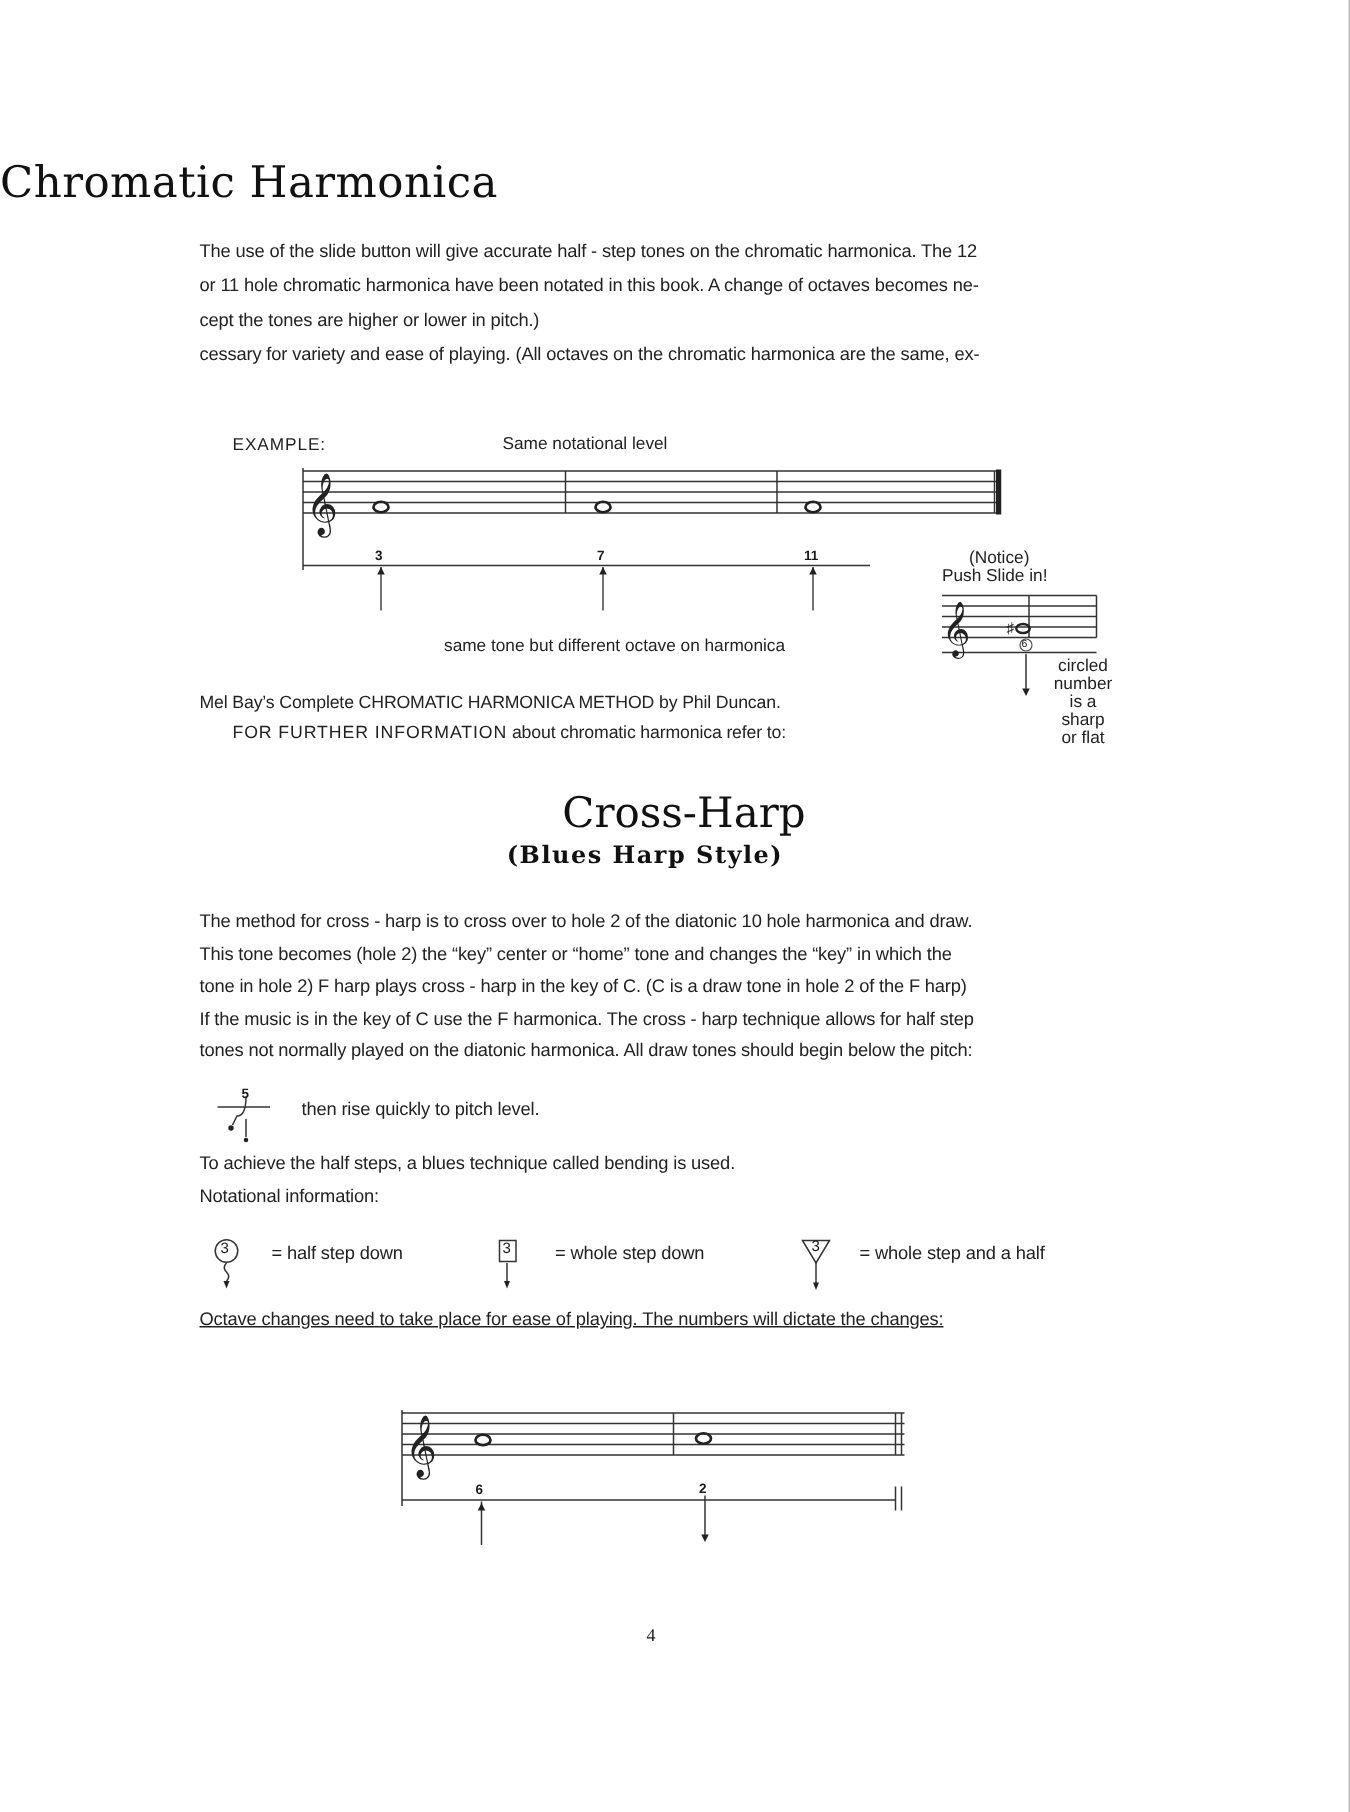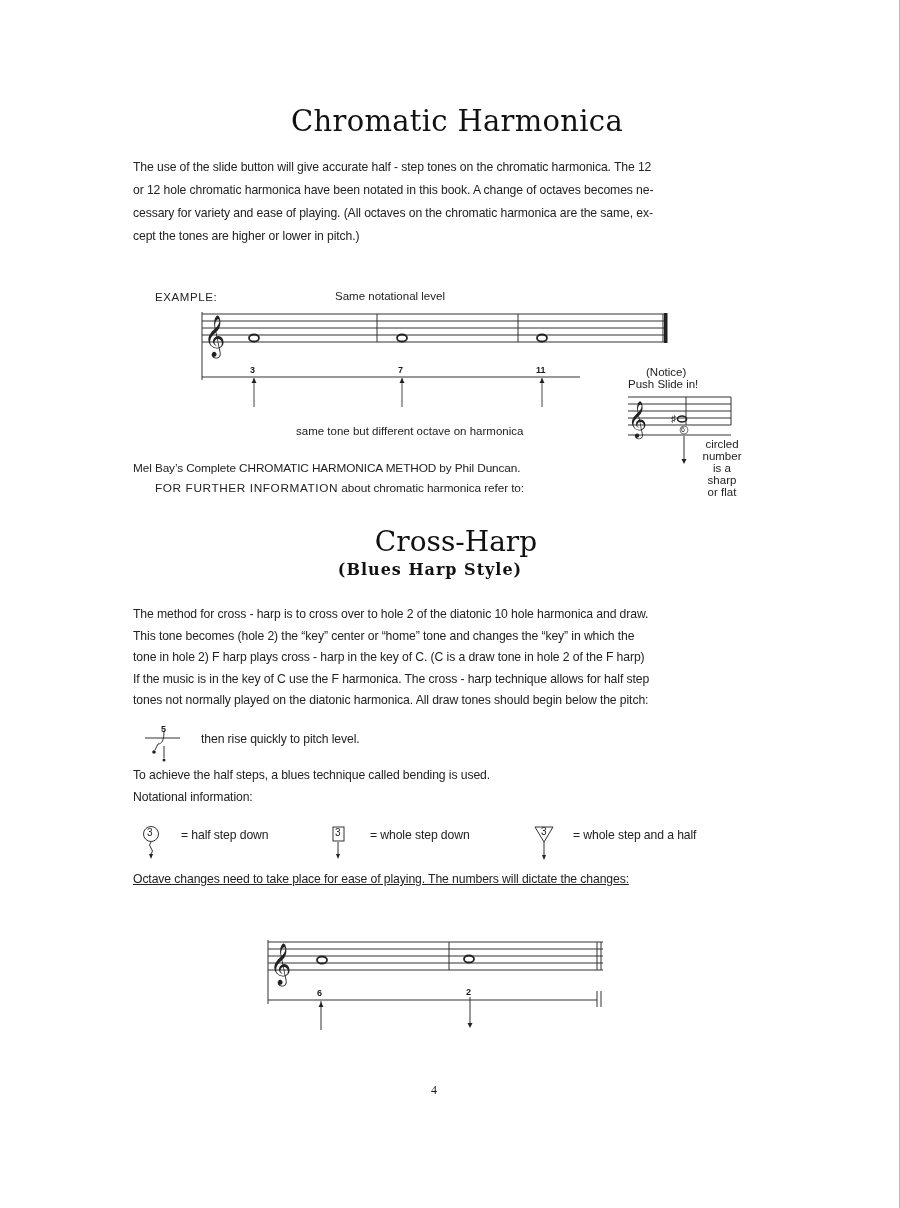--- a/index.html
+++ b/index.html
@@ -10,27 +10,27 @@
   .small { font-size: 11.5px; color: #222; }
   .caps { letter-spacing: 0.6px; padding-left: 22px; }
   svg { position: absolute; overflow: visible; }
   .right-border { position: absolute; right: 0; top: 0; width: 1px; height: 1208px; background: #bbb; }
 </style>
 </head>
 <body>
 
 <div class="right-border"></div>
 
-<div class="abs title-serif" style="left:0; width:844px; text-align:center; top:104px; font-size:29px; letter-spacing:0.3px;padding-left:35px;">Chromatic Harmonica</div>
+<div class="abs title-serif" style="left:0; width:844px; top:104px; font-size:29px; letter-spacing:0.3px;">Chromatic Harmonica</div>
 
 <div class="abs para" style="left:133px; top:156px; width:640px;">
   <div>The use of the slide button will give accurate half - step tones on the chromatic harmonica.  The 12</div>
-  <div>or 12 hole chromatic harmonica have been notated in this book.  A change of octaves becomes  ne-</div>
+  <div>or 11 hole chromatic harmonica have been notated in this book.  A change of octaves becomes  ne-</div>
+  <div>cept the tones are higher or lower in pitch.)</div>
   <div>cessary for variety and ease of playing.  (All octaves on the chromatic harmonica are the same, ex-</div>
-  <div>cept the tones are higher or lower in pitch.)</div>
 </div>
 
 <div class="abs small caps" style="left:133px; top:291px;">EXAMPLE:</div>
 <div class="abs small" style="left:335px; top:290px;">Same notational level</div>
 
 <svg style="left:0; top:0;" width="900" height="1208">
   <g stroke="#333" stroke-width="1" fill="none">
     <line x1="202" y1="314" x2="666" y2="314"></line>
     <line x1="202" y1="321" x2="666" y2="321"></line>
     <line x1="202" y1="328" x2="666" y2="328"></line>

